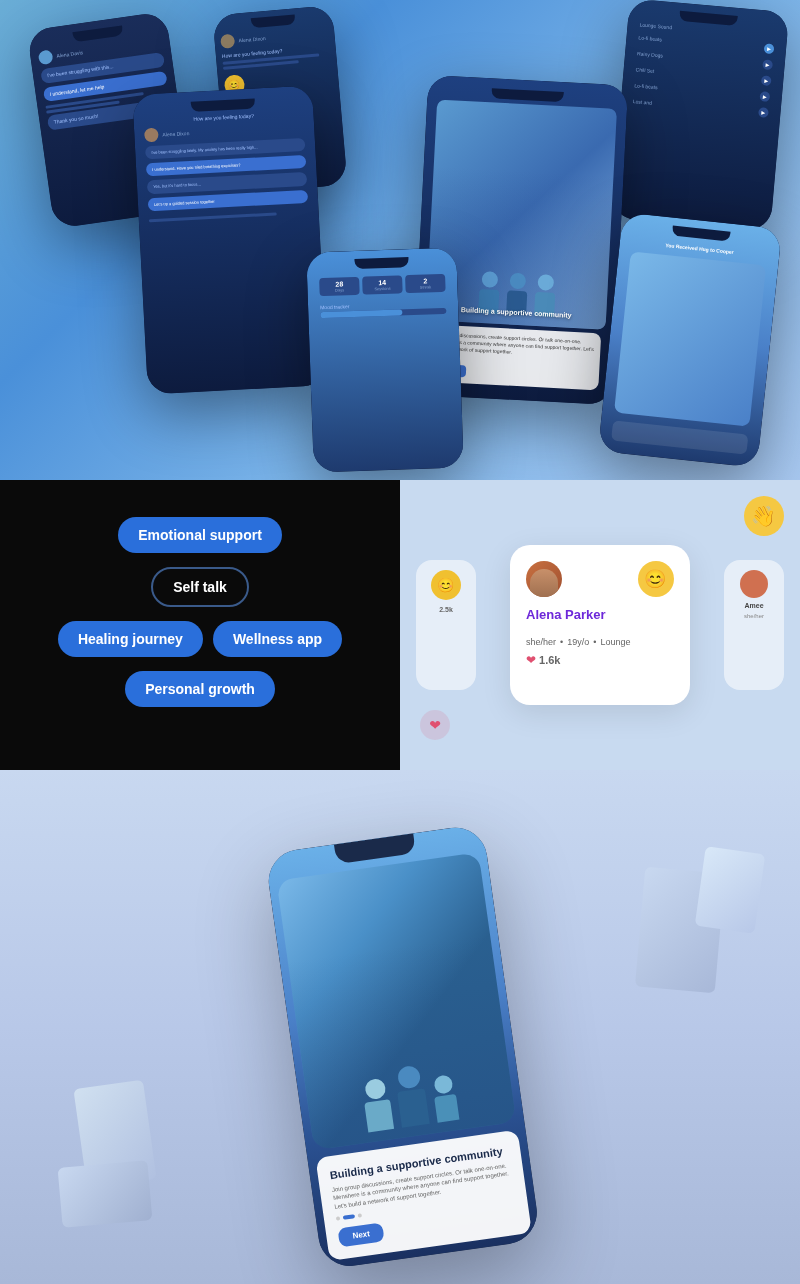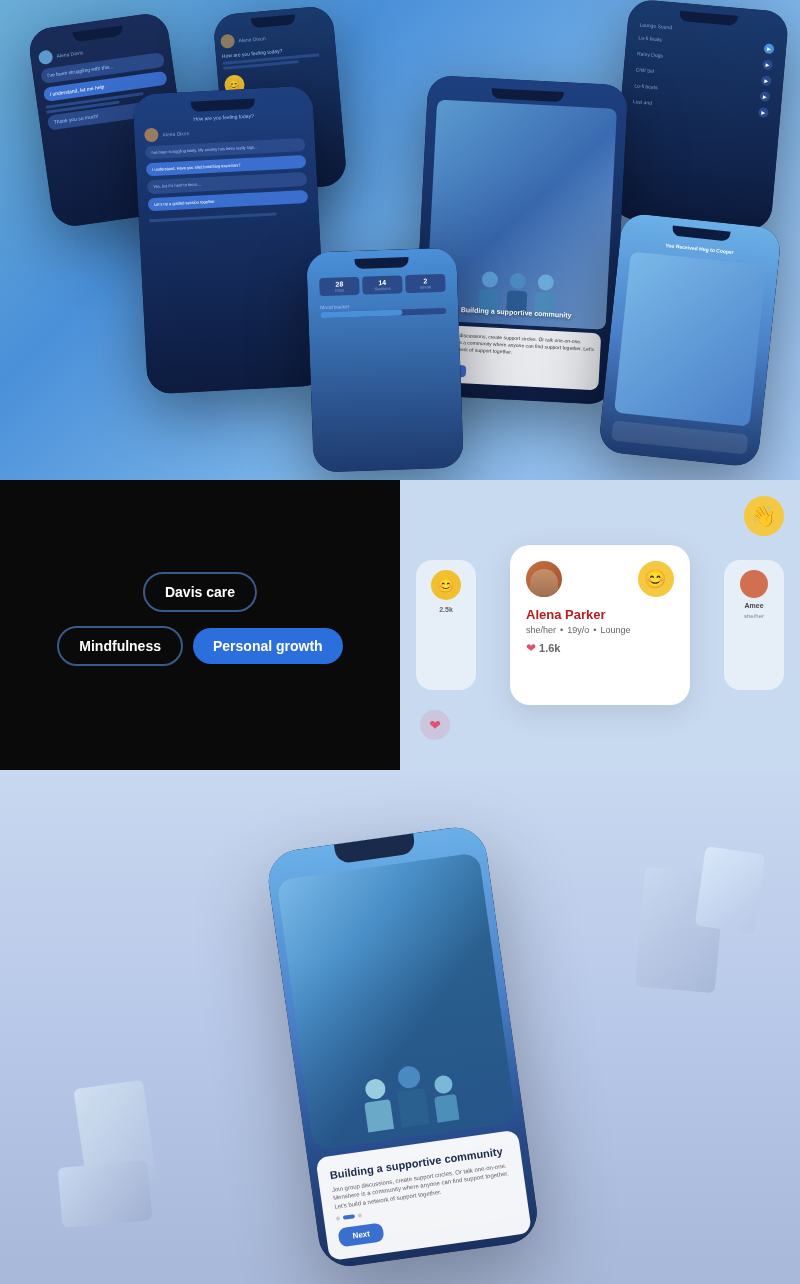--- a/index.html
+++ b/index.html
@@ -325,22 +325,22 @@
       background: linear-gradient(135deg, #c87040 0%, #a05030 100%);
       overflow: hidden;
       display: flex;
       align-items: flex-end;
       justify-content: center;
     }
 
     .profile-name {
       font-size: 13px;
       font-weight: 700;
-      color: #b91c1c;
-      margin-bottom: 3px;
+      color: #6d28d9;
+      margin-bottom: 15px;
     }
 
     .profile-info {
       font-size: 9px;
       color: #666;
       display: flex;
       align-items: center;
       gap: 4px;
     }
 
@@ -741,26 +741,30 @@
       </div>
     </div>
 
   </div>
 </div>
 
 <div class="section-two-panels">
 
   <div class="panel-tags">
     <div class="tags-row">
+      <button class="tag-pill filled">Emotional support</button>
     </div>
     <div class="tags-row">
-      <button class="tag-pill outlined">Davis care</button>
+      <button class="tag-pill outlined">Self talk</button>
     </div>
     <div class="tags-row">
-      <button class="tag-pill outlined">Mindfulness</button>
+      <button class="tag-pill filled">Healing journey</button>
+      <button class="tag-pill filled">Wellness app</button>
+    </div>
+    <div class="tags-row">
       <button class="tag-pill filled">Personal growth</button>
     </div>
 
     <div class="cursor-indicator" style="position:relative;align-self:flex-end;margin-top:-10px;">
       <span style="font-size:18px;">↖</span>
     </div>
   </div>
 
   <div class="panel-profile">
 

